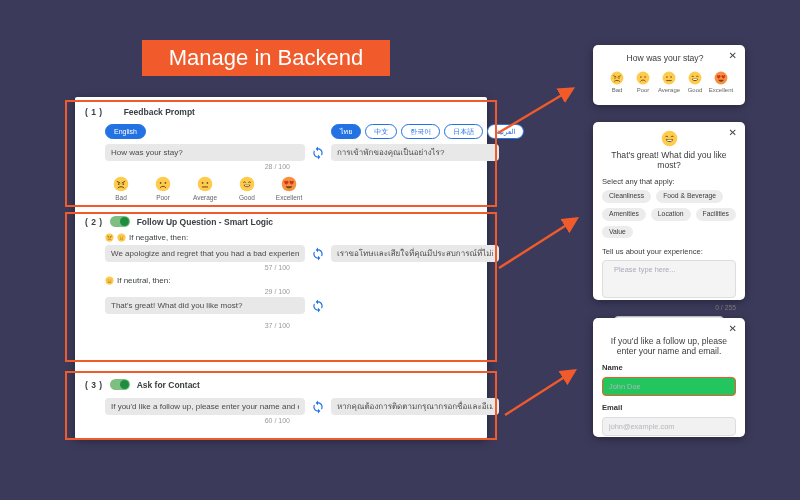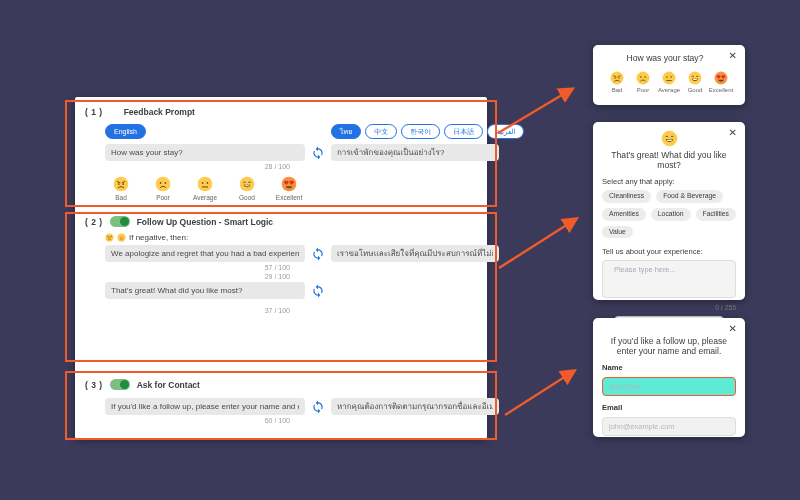--- a/index.html
+++ b/index.html
@@ -68,28 +68,29 @@
   .ta{width:100%;height:38px;background:#f4f4f4;border:1px solid #ddd;border-radius:4px;resize:none;
     font-size:7.4px;color:#444;padding:4px 11px;}
   .ta::placeholder{color:#aab;}
   .ta-counter{font-size:6.8px;color:#777;text-align:right;margin-top:2px;}
   .upload{display:flex;align-items:center;gap:5px;margin:5px auto 0;background:#fff;border:1px solid #c9c9c9;
     border-radius:4px;padding:4px 8px;font-size:6.8px;font-weight:bold;color:#333;}
   .upload svg{width:10px;height:9px;}
   .fl{font-size:7.6px;font-weight:bold;color:#333;margin:7px 0 3px;}
   .ci{width:100%;height:19px;border-radius:4px;font-size:7.4px;padding:0 6px;color:#444;}
   .ci::placeholder{color:#b5b5bd;}
-  .ci.name{border:1.5px solid var(--accent);background:#5eead4;}
+  .ci.name{border:1.5px solid var(--accent);background:#22c55e;}
   .ci.email{border:1px solid #ddd;background:#f1f1f1;}
 </style>
 </head>
 <body>
 
 <div id="stage">
 
+  <div class="banner">Manage in Backend</div>
 
   <div class="panel">
 
     <div class="section" style="top:8px;">
       <div class="sec-head">
         <span class="sec-num">( 1 )</span>
         <span class="sec-title" style="margin-left:14px;">Feedback Prompt</span>
       </div>
       <div class="row" style="margin-top:6px;">
         <div class="pillrow">
@@ -205,20 +206,31 @@
         <input class="field" value="We apologize and regret that you had a bad experience. Wh" style="">
         <span class="sync">
             <svg viewBox="0 0 24 24">
               <path d="M12 4V1L8 5l4 4V6c3.3 0 6 2.7 6 6 0 1-.3 2-.7 2.8l1.5 1.5C19.5 15 20 13.6 20 12c0-4.4-3.6-8-8-8zm0 14c-3.3 0-6-2.7-6-6 0-1 .3-2 .7-2.8L5.2 7.7C4.5 9 4 10.4 4 12c0 4.4 3.6 8 8 8v3l4-4-4-4v3z" fill="#2272E3"></path>
             </svg>
           </span>
         <input class="field" value="เราขอโทษและเสียใจที่คุณมีประสบการณ์ที่ไม่ดี เกิดอะไรขึ้น?" style="">
       </div>
       <div class="counter">57 / 100</div>
 
+      <div class="cond">
+        <span class="emoji emoji-sm">
+            <svg viewBox="0 0 24 24">
+              <circle cx="12" cy="12" r="11" fill="#FFCB4C"></circle>
+              <circle cx="8.4" cy="10.4" r="1.3" fill="#65471B"></circle>
+              <circle cx="15.6" cy="10.4" r="1.3" fill="#65471B"></circle>
+              <path d="M8 16.4h8" stroke="#65471B" stroke-width="1.5" stroke-linecap="round"></path>
+            </svg>
+          </span>
+        <span>If neutral, then:</span>
+      </div>
       <div class="counter">29 / 100</div>
 
       <div class="row">
         <input class="field" value="That's great! What did you like most?" style="">
         <span class="sync">
             <svg viewBox="0 0 24 24">
               <path d="M12 4V1L8 5l4 4V6c3.3 0 6 2.7 6 6 0 1-.3 2-.7 2.8l1.5 1.5C19.5 15 20 13.6 20 12c0-4.4-3.6-8-8-8zm0 14c-3.3 0-6-2.7-6-6 0-1 .3-2 .7-2.8L5.2 7.7C4.5 9 4 10.4 4 12c0 4.4 3.6 8 8 8v3l4-4-4-4v3z" fill="#2272E3"></path>
             </svg>
           </span>
       </div>

